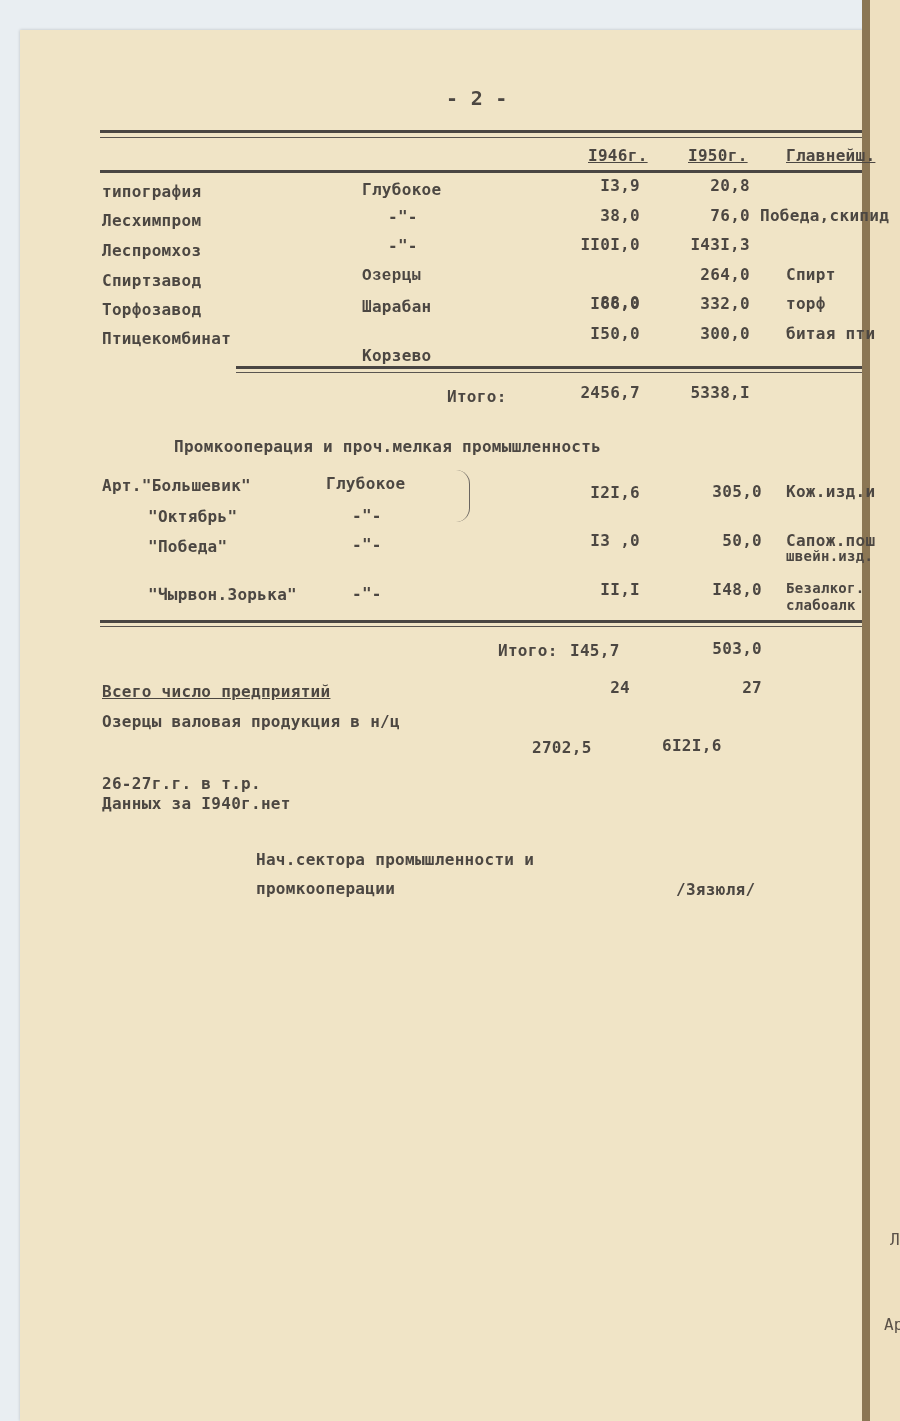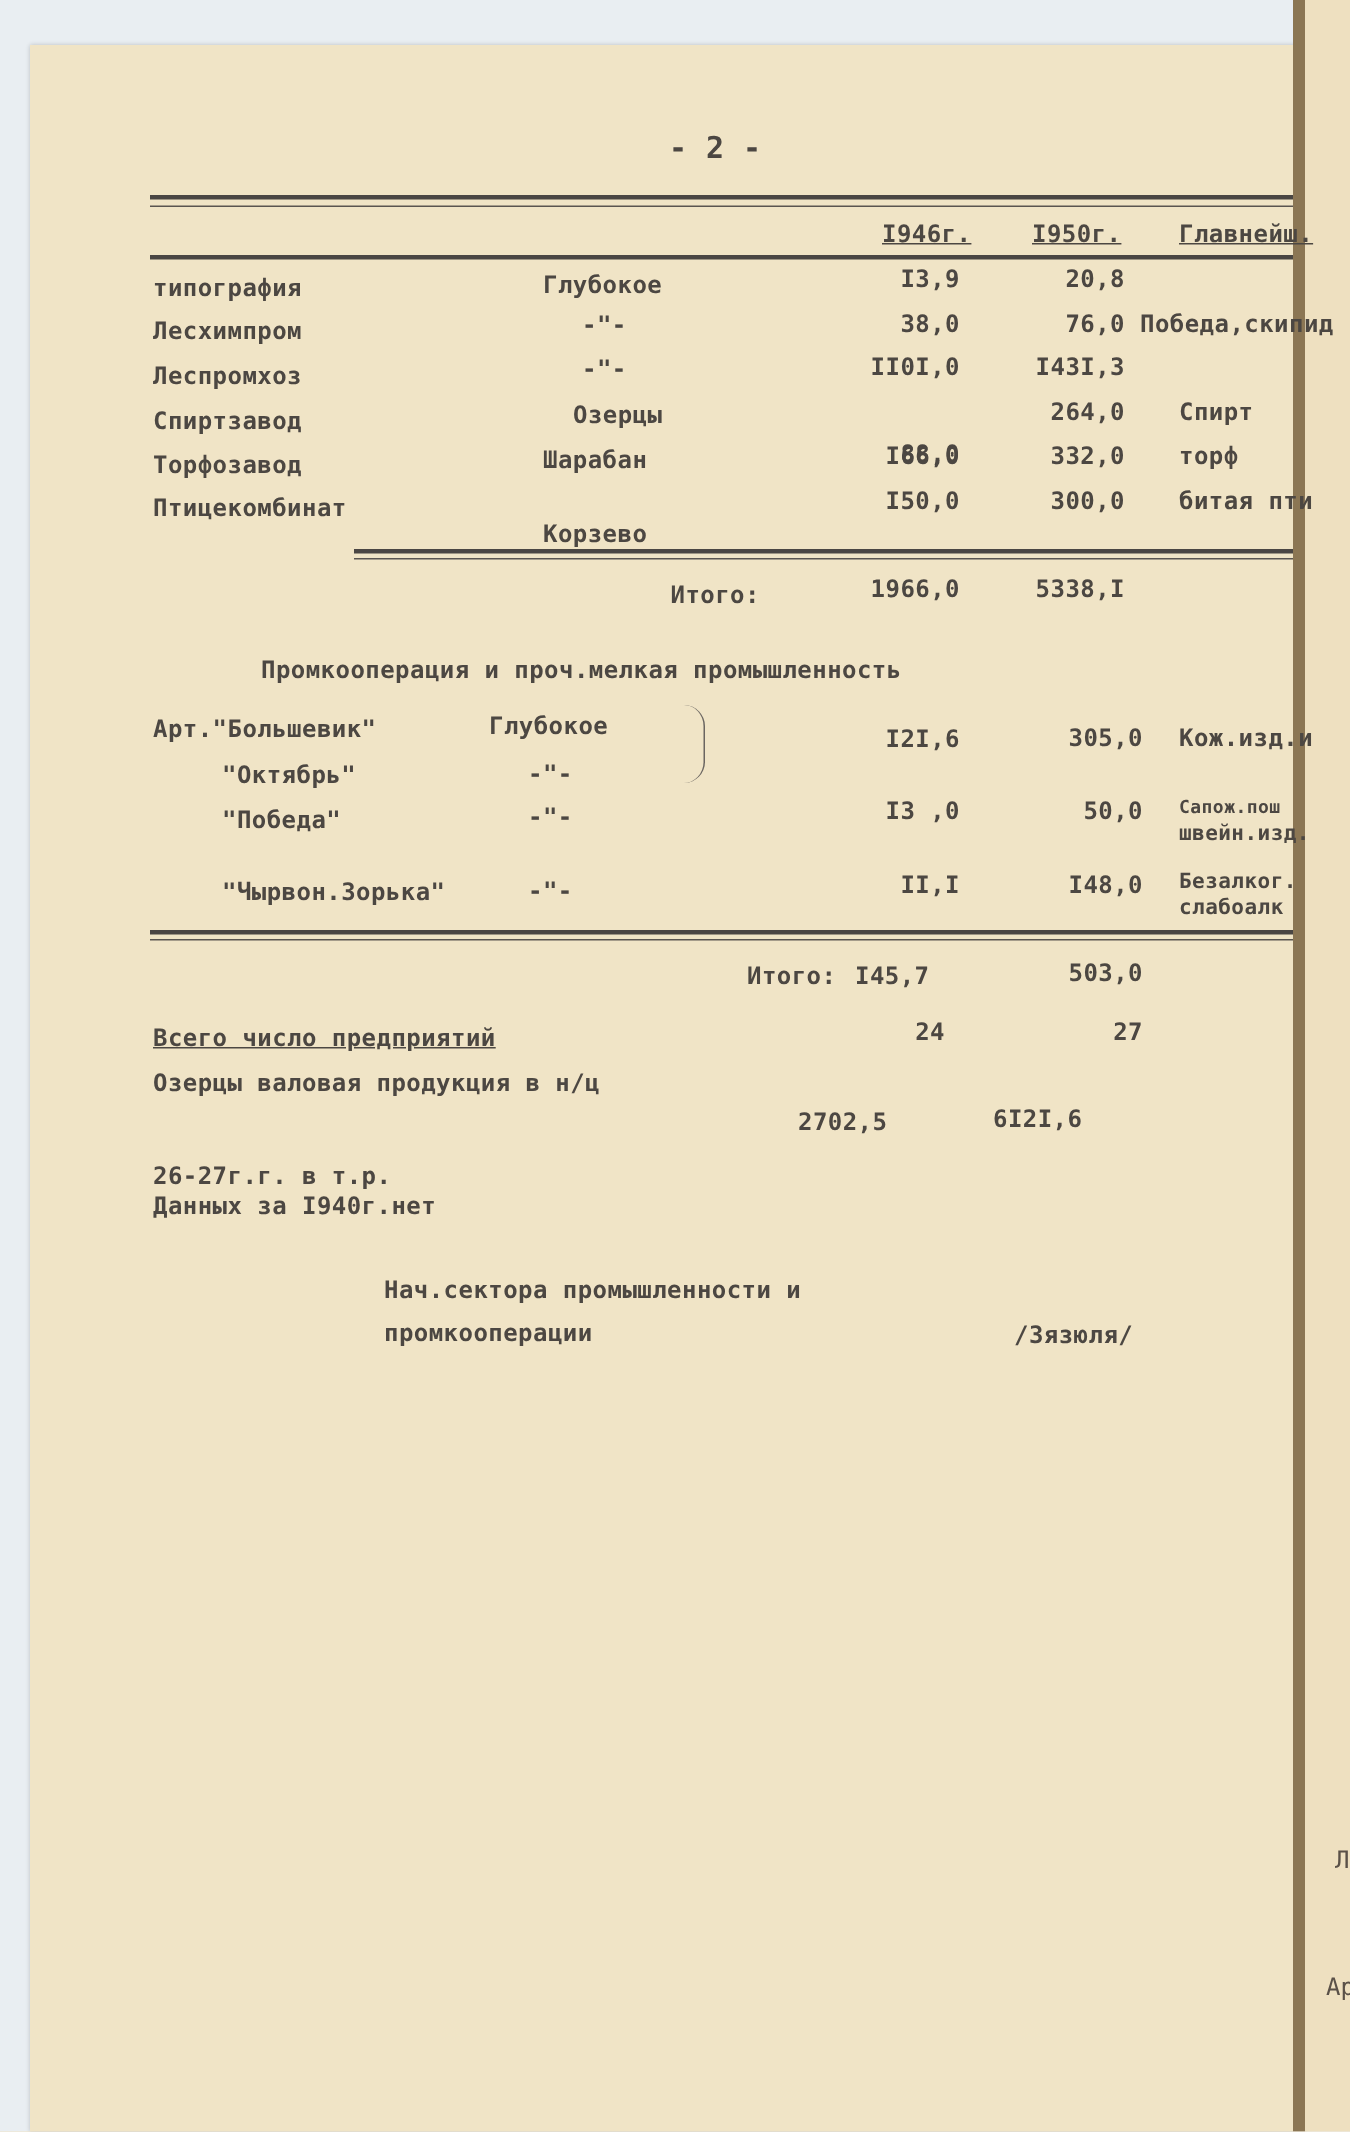--- a/index.html
+++ b/index.html
@@ -50,21 +50,21 @@
   <div class="t r" style="left:540px;width:100px;top:206px;">38,0</div>
   <div class="t r" style="left:650px;width:100px;top:206px;">76,0</div>
   <div class="t" style="left:760px;top:206px;">Победа,скипид</div>
 
   <div class="t" style="left:102px;top:241px;">Леспромхоз</div>
   <div class="t" style="left:388px;top:236px;">-"-</div>
   <div class="t r" style="left:540px;width:100px;top:235px;">II0I,0</div>
   <div class="t r" style="left:650px;width:100px;top:235px;">I43I,3</div>
 
   <div class="t" style="left:102px;top:271px;">Спиртзавод</div>
-  <div class="t" style="left:382px;top:267px;">Озерцы</div>
+  <div class="t" style="left:362px;top:267px;font-family:Liberation Mono, monospace;">Озерцы</div>
   <div class="t r" style="left:540px;width:100px;top:265px;margin-top:28px;">88,0</div>
   <div class="t r" style="left:650px;width:100px;top:265px;">264,0</div>
   <div class="t" style="left:786px;top:265px;">Спирт</div>
 
   <div class="t" style="left:102px;top:300px;">Торфозавод</div>
   <div class="t" style="left:362px;top:297px;">Шарабан</div>
   <div class="t r" style="left:540px;width:100px;top:294px;">I66,0</div>
   <div class="t r" style="left:650px;width:100px;top:294px;">332,0</div>
   <div class="t" style="left:786px;top:294px;">торф</div>
 
@@ -72,40 +72,40 @@
   <div class="t" style="left:362px;top:326px;margin-top:20px;">Корзево</div>
   <div class="t r" style="left:540px;width:100px;top:324px;">I50,0</div>
   <div class="t r" style="left:650px;width:100px;top:324px;">300,0</div>
   <div class="t" style="left:786px;top:324px;">битая пти</div>
 </div>
 
 <div class="rule" style="left:236px;top:366px;width:626px;"></div>
 <div class="rule thin" style="left:236px;top:372px;width:626px;"></div>
 
 <div class="t" style="left:447px;top:387px;">Итого:</div>
-<div class="t r" style="left:540px;width:100px;top:383px;">1966,0</div>
+<div class="t r" style="left:540px;width:100px;top:383px;">2456,7</div>
 <div class="t r" style="left:650px;width:100px;top:383px;">5338,I</div>
 
 <div class="t" style="left:126px;top:437px;margin-left:48px;">Промкооперация и проч.мелкая промышленность</div>
 
 <div>
   <div class="t" style="left:102px;top:476px;">Арт."Большевик"</div>
   <div class="t" style="left:326px;top:474px;">Глубокое</div>
   <div class="t r" style="left:540px;width:100px;top:483px;">I2I,6</div>
   <div class="t r" style="left:662px;width:100px;top:482px;">305,0</div>
   <div class="t" style="left:786px;top:482px;">Кож.изд.и</div>
 
   <div class="t" style="left:148px;top:507px;">"Октябрь"</div>
   <div class="t" style="left:352px;top:506px;">-"-</div>
 
   <div class="t" style="left:148px;top:537px;">"Победа"</div>
   <div class="t" style="left:352px;top:535px;">-"-</div>
   <div class="t r" style="left:540px;width:100px;top:531px;">I3 ,0</div>
   <div class="t r" style="left:662px;width:100px;top:531px;">50,0</div>
-  <div class="t" style="left:786px;top:531px;font-size:12px;">Сапож.пош</div>
+  <div class="t" style="left:786px;top:531px;font-size:16px;">Сапож.пош</div>
   <div class="t" style="left:786px;top:548px;font-size:14px;">швейн.изд.</div>
 
   <div class="t" style="left:148px;top:585px;">"Чырвон.Зорька"</div>
   <div class="t" style="left:352px;top:584px;">-"-</div>
   <div class="t r" style="left:540px;width:100px;top:580px;">II,I</div>
   <div class="t r" style="left:662px;width:100px;top:580px;">I48,0</div>
   <div class="t" style="left:786px;top:580px;font-size:14px;">Безалког.</div>
   <div class="t" style="left:786px;top:597px;font-size:14px;">слабоалк</div>
 </div>
 

